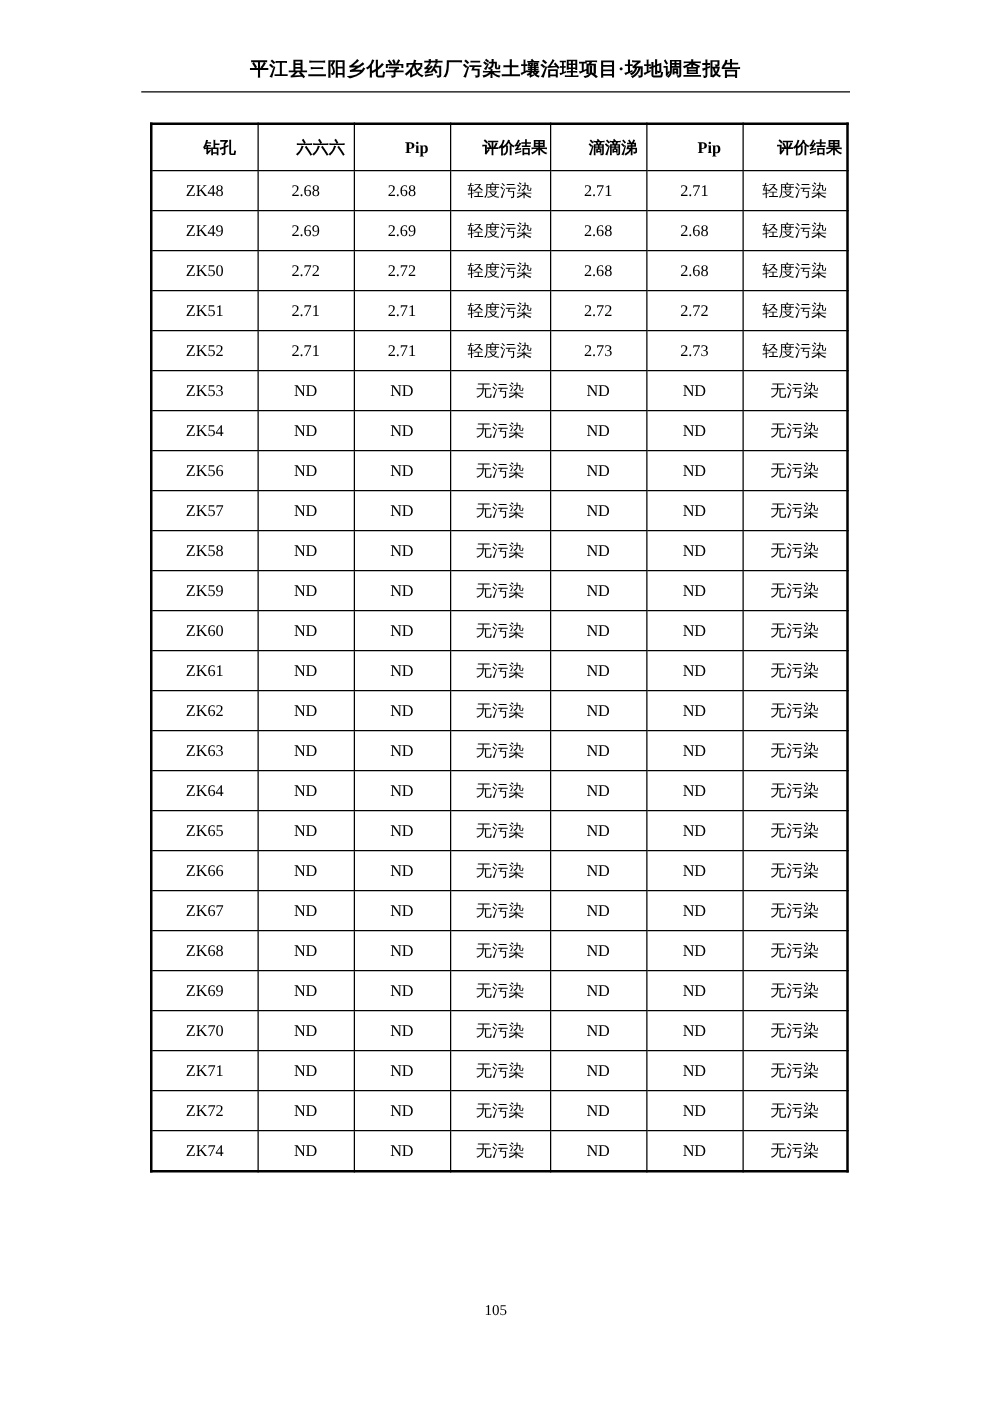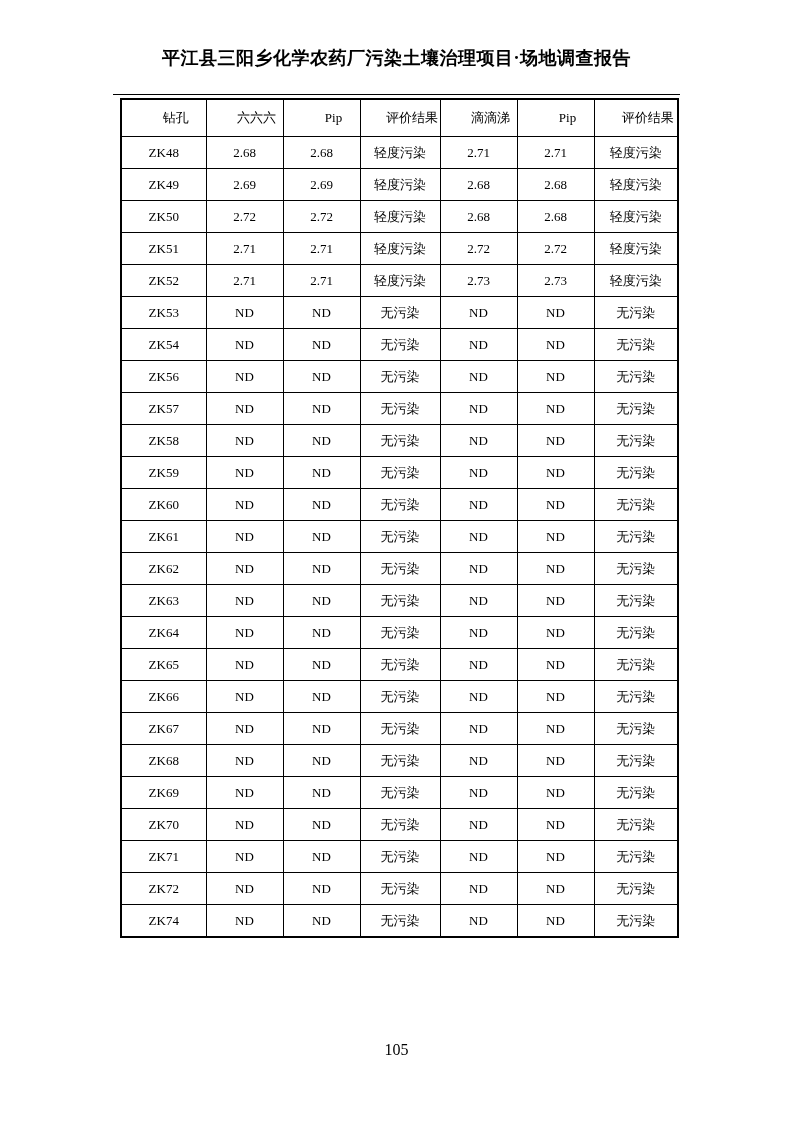--- a/index.html
+++ b/index.html
@@ -15,24 +15,24 @@
     color: #000000;
     font-family: "Liberation Serif", "DejaVu Serif", serif;
     overflow: hidden;
   }
   .doc-header {
     position: absolute;
     top: 46px;
     left: 113px;
     width: 567px;
     text-align: center;
-    font-size: 18px;
+    font-size: 15px;
     font-weight: bold;
     letter-spacing: 0.5px;
-    padding-bottom: 24px;
+    padding-bottom: 8px;
     border-bottom: 1px solid #000000;
   }
   .table-wrap {
     position: absolute;
     top: 98px;
     left: 120px;
   }
   table.report-table {
     border-collapse: collapse;
     border: 2px solid #000000;
@@ -44,34 +44,34 @@
     text-align: center;
     vertical-align: middle;
     padding: 0;
     font-size: 13px;
     font-family: "Liberation Serif", "DejaVu Serif", serif;
     overflow: hidden;
     white-space: nowrap;
   }
   table.report-table th {
     height: 36px;
-    font-weight: normal;
+    font-weight: bold;
     padding-left: 24px;
   }
   table.report-table td {
     height: 31px;
     font-weight: normal;
   }
   .page-footer {
     position: absolute;
     top: 1041px;
     left: 0;
     width: 100%;
     text-align: center;
-    font-size: 16px;
+    font-size: 12px;
   }
 </style>
 </head>
 <body>
 
 <div class="page">
 
   <div class="doc-header">平江县三阳乡化学农药厂污染土壤治理项目·场地调查报告</div>
 
   <div class="table-wrap">

